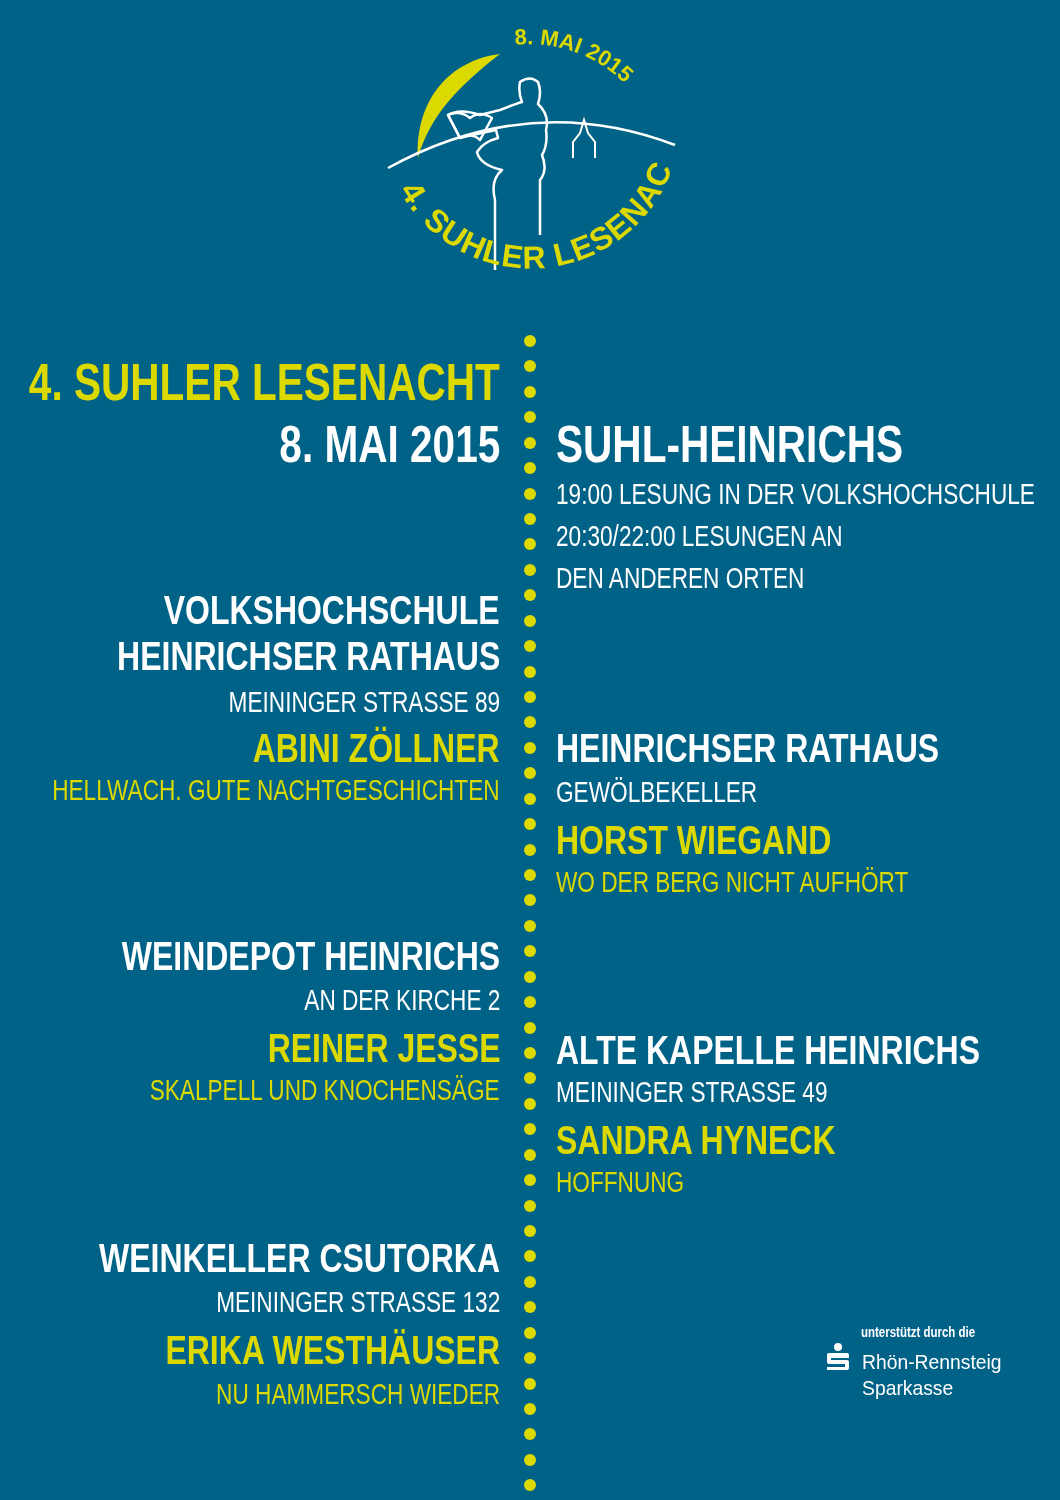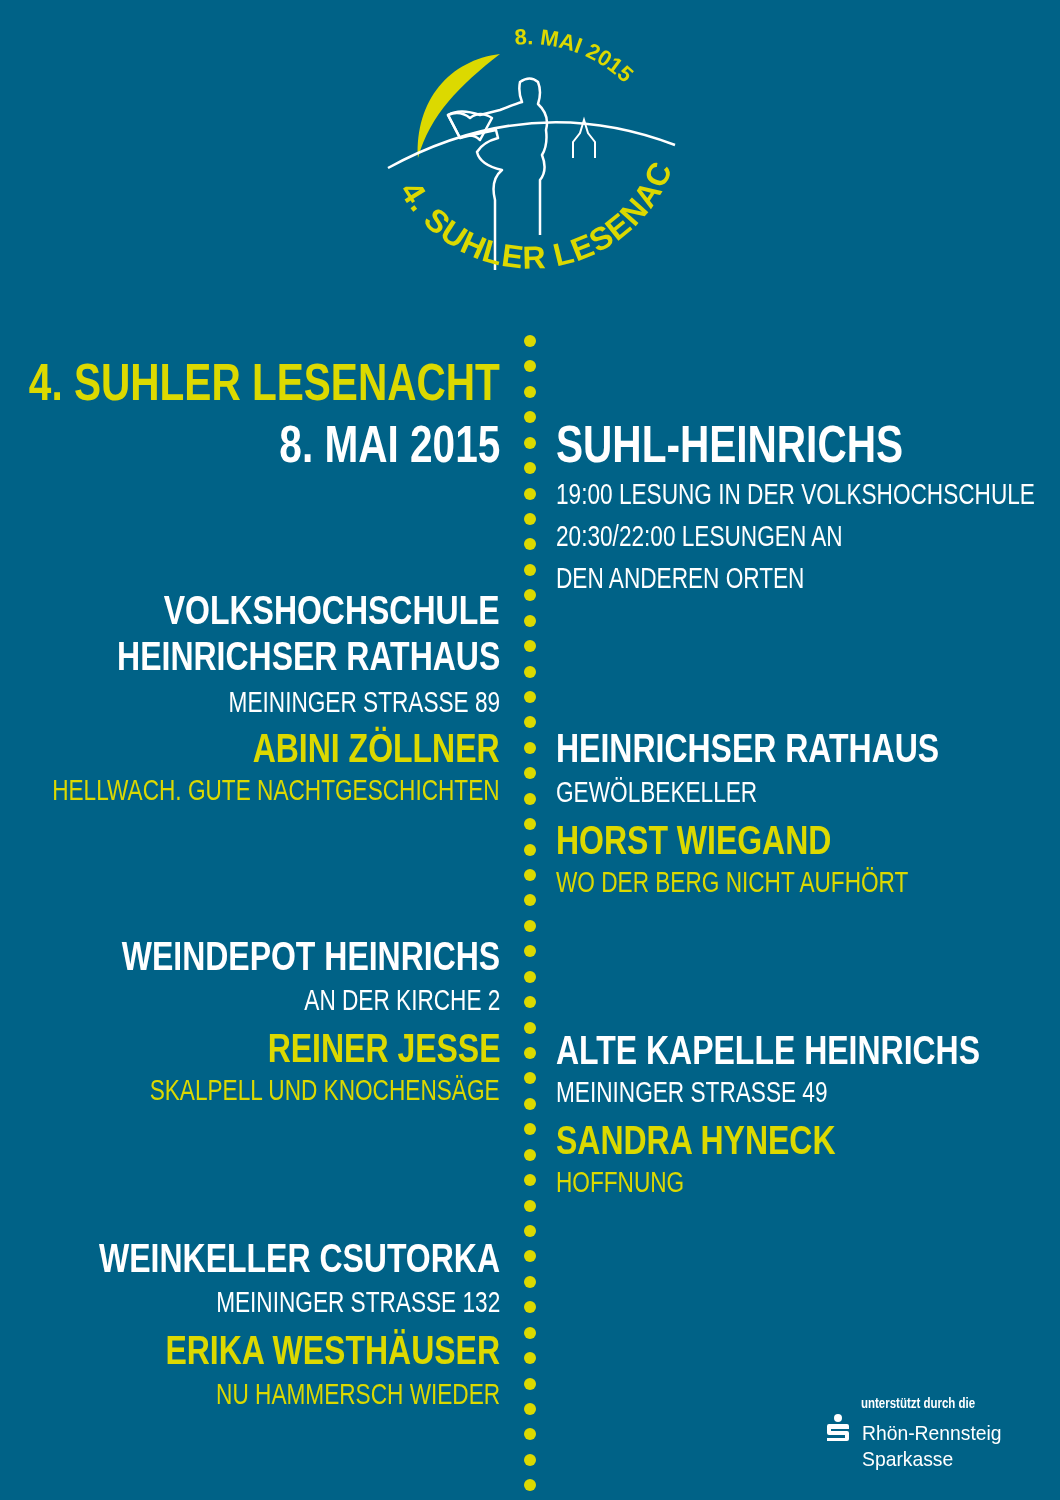--- a/index.html
+++ b/index.html
@@ -26,21 +26,21 @@
   }
   .left { right: 560px; text-align: right; transform-origin: right center; }
   .right { left: 556px; text-align: left; transform-origin: left center; }
   .cond { transform: scaleX(0.78); }
 
   .h-xl { font-size: 52px; font-weight: bold; }
   .h-l { font-size: 41px; font-weight: bold; }
   .t-m { font-size: 29px; font-weight: normal; }
 
   
-  .sponsor { position: absolute; left: 826px; top: 1393px; width: 210px; height: 80px; }
+  .sponsor { position: absolute; left: 826px; top: 1322px; width: 210px; height: 80px; }
   .sponsor .small { position: absolute; left: 35px; top: 2px; font-size: 14px; font-weight: bold; white-space: nowrap; transform: scaleX(0.82); transform-origin: left center; }
   .sponsor .name1 { position: absolute; left: 36px; top: 28px; font-size: 21px; white-space: nowrap; transform: scaleX(0.92); transform-origin: left center; }
   .sponsor .name2 { position: absolute; left: 36px; top: 54px; font-size: 21px; white-space: nowrap; transform: scaleX(0.92); transform-origin: left center; }
   .sponsor .sp-icon { position: absolute; left: 0; top: 20px; width: 24px; height: 32px; }
 </style>
 </head>
 <body>
 
 <svg class="logo" viewBox="0 0 320 310" xmlns="http://www.w3.org/2000/svg">
   <defs>

